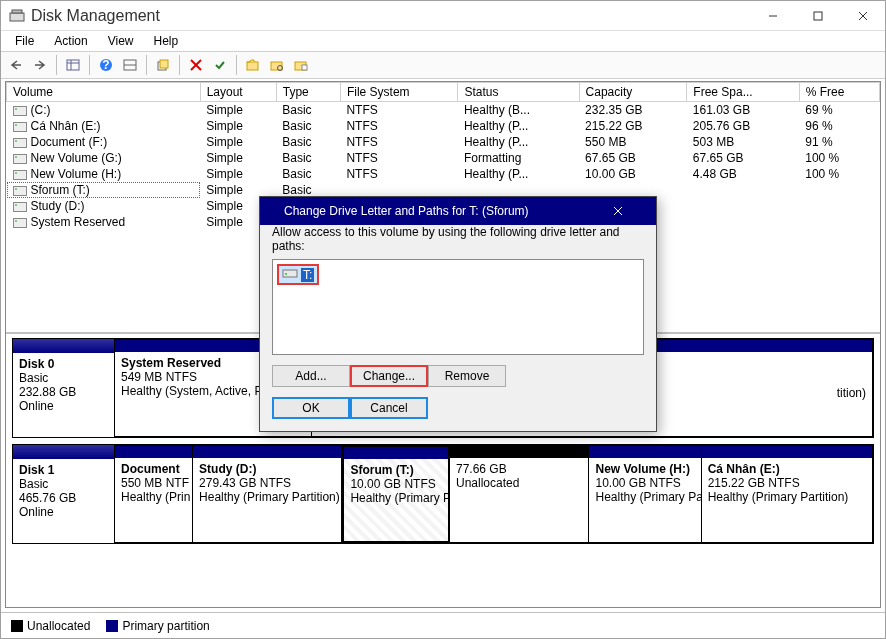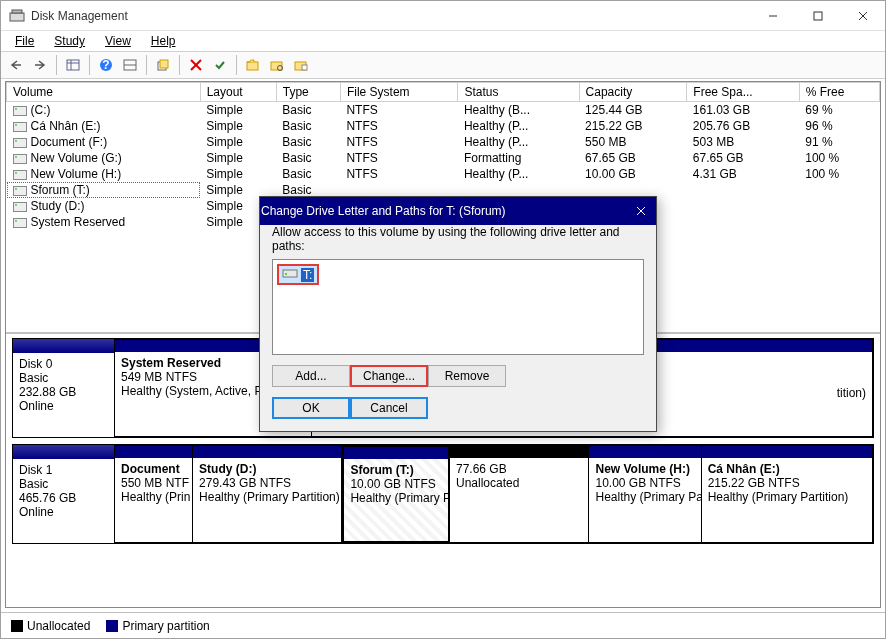--- a/index.html
+++ b/index.html
@@ -1,54 +1,54 @@
 <!DOCTYPE html>
 <html><head>
 <meta charset="utf-8">
 <style>
   * { box-sizing: border-box; font-family: "Segoe UI", Tahoma, sans-serif; font-size: 12px; }
   body { margin: 0; background: #fff; }
   .window { width: 886px; height: 639px; border: 1px solid #a0a0a0; position: relative; background: #fff; }
   .titlebar { height: 30px; display: flex; align-items: center; padding: 0 0 0 8px; border-bottom: 1px solid #e0e0e0; }
   .titlebar-icon { width: 16px; height: 16px; margin-right: 6px; }
-  .titlebar-title { flex: 1; font-size: 12px; color: #333; }
+  .titlebar-title { flex: 1; font-size: 16px; color: #333; }
   .winbtns { display: flex; }
   .winbtn { width: 45px; height: 29px; display: flex; align-items: center; justify-content: center; color: #555; }
   .menubar { height: 20px; display: flex; align-items: center; padding: 0 6px; gap: 4px; }
-  .menuitem { padding: 18px 8px; text-decoration: underline; }
+  .menuitem { padding: 18px 8px; }
   .toolbar { height: 28px; border-top: 1px solid #d0d0d0; border-bottom: 1px solid #d0d0d0; display: flex; align-items: center; padding: 0 4px; gap: 2px; background: #fafafa; }
   .tbtn { width: 22px; height: 22px; display: flex; align-items: center; justify-content: center; border: 1px solid transparent; }
   .tsep { width: 1px; height: 20px; background: #c0c0c0; margin: 0 3px; }
   .content { position: absolute; top: 80px; left: 4px; right: 4px; bottom: 30px; border: 1px solid #888; background: #fff; display: flex; flex-direction: column; }
   .volpane { flex: 0 0 252px; overflow: auto; border-bottom: 2px solid #c0c0c0; }
   table.vol { width: 100%; border-collapse: collapse; }
   table.vol th { text-align: left; font-weight: normal; background: #fff; border: 1px solid #d0d0d0; padding: 2px 6px; color:#000; }
   table.vol td { padding: 1px 6px; color:#000; white-space: nowrap; }
   tr.selected td:first-child { outline: 1px dotted #666; outline-offset: -1px; }
   .volicon { display:inline-block; width:14px; height:10px; vertical-align:middle; margin-right:4px; position:relative; }
   .volicon::before { content:""; position:absolute; inset:0; background:#eee; border:1px solid #888; }
   .volicon.drive::after { content:""; position:absolute; left:2px; top:2px; width:2px; height:2px; background:#60c060; border-radius:50%; }
   .diskpane { flex: 1; overflow: hidden; display:flex; flex-direction:column; gap:6px; padding:4px 6px; }
   .diskbox { border:1px solid #000; display:flex; height:100px; }
   .diskhead { width:102px; border-right:1px solid #000; padding:4px 6px; background:#fff; position:relative; }
   .disklabel { height:14px; background:linear-gradient(#3030a0,#000080); margin:-4px -6px 4px -6px; }
-  .diskname { font-weight:normal; }
+  .diskname { font-weight:bold; }
   .diskparts { flex:1; display:flex; }
   .part { border:1px solid #000; border-left:none; padding:4px 6px; overflow:hidden; position:relative; background:#fff; }
   .part:first-child { border-left:none; }
   .partbar { height:12px; background:#000080; margin:-4px -6px 4px -6px; }
   .part.unalloc { }
   .part.unalloc .partbar{ background:#000; }
   .part.sel { background: repeating-linear-gradient(45deg,#f4f4f4,#f4f4f4 4px,#fff 4px,#fff 8px); border:2px solid #000; }
   .partname { font-weight:bold; white-space:nowrap; }
   .partinfo { white-space:nowrap; }
   .legendbar { position:absolute; left:0; right:0; bottom:0; height:26px; border-top:1px solid #c0c0c0; display:flex; align-items:center; gap:16px; padding:0 10px; background:#fff; }
   .swatch { width:12px; height:12px; display:inline-block; margin-right:4px; vertical-align:middle; }
   .dialog { position:absolute; left:258px; top:195px; width:398px; background:#f0f0f0; border:1px solid #4a4a4a; box-shadow:3px 3px 12px rgba(0,0,0,0.3); }
-  .dlg-title { height:28px; background:#000080; color:#fff; display:flex; align-items:center; padding:0 1px; font-size:12px; }
+  .dlg-title { height:28px; background:#000080; color:#fff; display:flex; align-items:center; padding:0 24px; font-size:12px; }
   .dlg-title .dlg-x { margin-left:auto; width:28px; height:28px; display:flex; align-items:center; justify-content:center; color:#fff; }
   .dlg-body { padding:0 12px 12px 12px; }
   .listbox { margin-top:6px; border:1px solid #888; background:#fff; height:96px; padding:4px; }
   .listitem { display:inline-flex; align-items:center; gap:3px; border:2px solid #e53935; padding:1px 3px; background:#cde4ff; }
   .dlg-btnrow { display:flex; margin-top:10px; }
   .dlg-btnrow.right { }
   .btn { width:78px; height:22px; background:#e9e9e9; border:1px solid #aaa; display:inline-flex; align-items:center; justify-content:center; }
   .btn.blue { border:2px solid #1e88e5; }
   .btn.red { border:2px solid #e53935; }
 </style>
@@ -80,21 +80,21 @@
           <svg width="10" height="10">
             <line x1="1" y1="1" x2="9" y2="9" stroke="#333"></line>
             <line x1="9" y1="1" x2="1" y2="9" stroke="#333"></line>
           </svg>
         </div>
     </div>
   </div>
 
   <div class="menubar">
     <span class="menuitem">File</span>
-    <span class="menuitem">Study</span>
+    <span class="menuitem">Action</span>
     <span class="menuitem">View</span>
     <span class="menuitem">Help</span>
   </div>
 
   <div class="toolbar">
     <div class="tbtn">
         <svg width="14" height="12">
           <path d="M8 2 L3 6 L8 10 M3 6 H12" stroke="#555" fill="none" stroke-width="1.5"></path>
         </svg>
       </div>
@@ -179,21 +179,21 @@
               <th>% Free</th>
             </tr>
           </thead>
         <tbody id="vol-body">
             <tr>
               <td><span class="volicon drive"></span><span>(C:)</span></td>
               <td>Simple</td>
               <td>Basic</td>
               <td>NTFS</td>
               <td>Healthy (B...</td>
-              <td>125.44 GB</td>
+              <td>232.35 GB</td>
               <td>161.03 GB</td>
               <td>69 %</td>
             </tr>
             <tr>
               <td><span class="volicon drive"></span><span>Cá Nhân (E:)</span></td>
               <td>Simple</td>
               <td>Basic</td>
               <td>NTFS</td>
               <td>Healthy (P...</td>
               <td>215.22 GB</td>
@@ -220,21 +220,21 @@
               <td>67.65 GB</td>
               <td>100 %</td>
             </tr>
             <tr>
               <td><span class="volicon drive"></span><span>New Volume (H:)</span></td>
               <td>Simple</td>
               <td>Basic</td>
               <td>NTFS</td>
               <td>Healthy (P...</td>
               <td>10.00 GB</td>
-              <td>4.31 GB</td>
+              <td>4.48 GB</td>
               <td>100 %</td>
             </tr>
             <tr class="selected">
               <td><span class="volicon drive"></span><span>Sforum (T:)</span></td>
               <td>Simple</td>
               <td>Basic</td>
               <td></td>
               <td></td>
               <td></td>
               <td></td>

